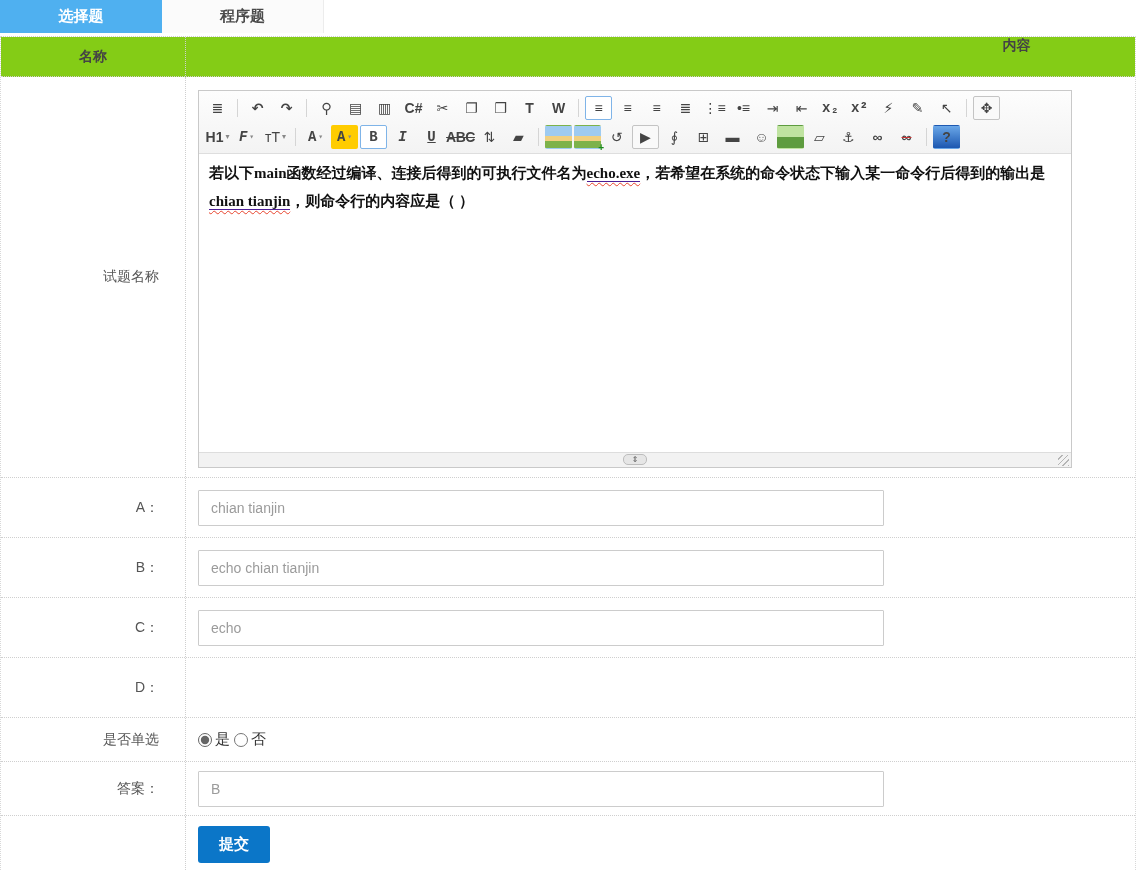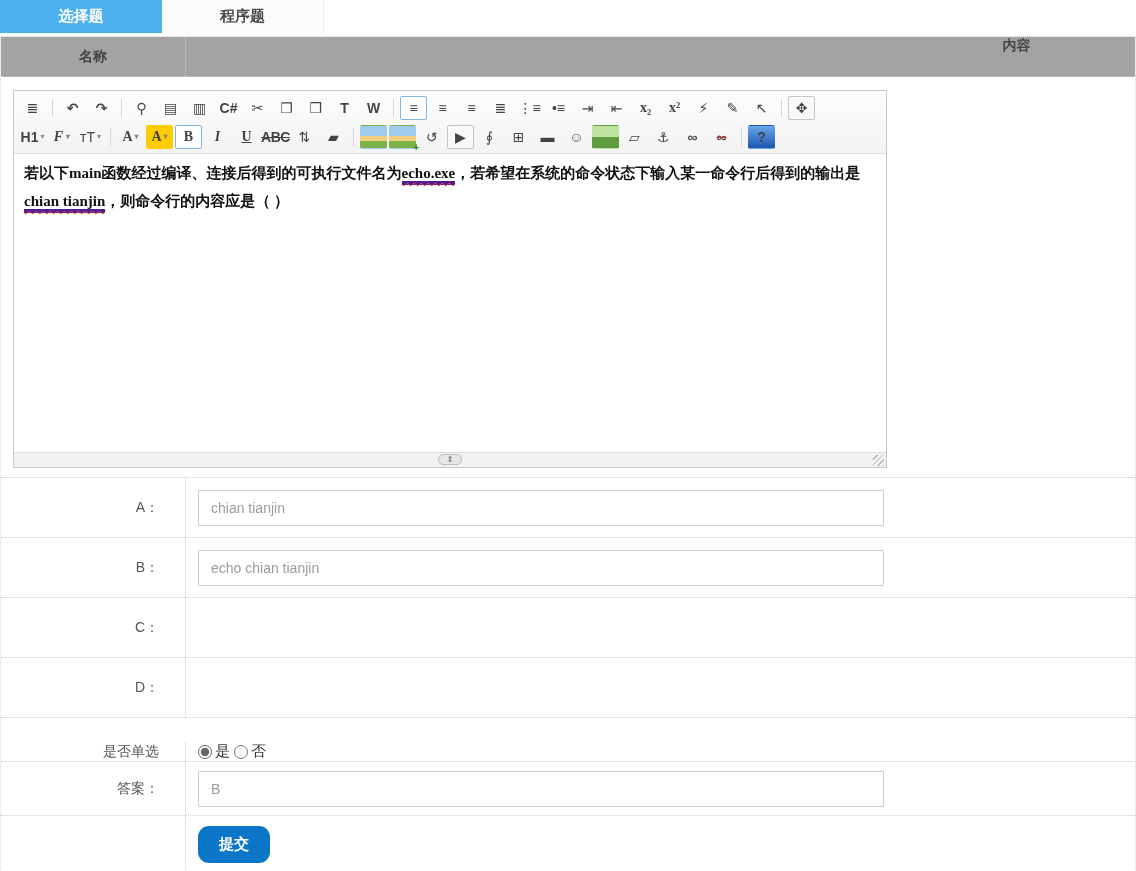--- a/index.html
+++ b/index.html
@@ -15,84 +15,84 @@
 
   
   .form { margin-top:3px; border-top:1px dotted #cfcfcf; border-left:1px dotted #d8d8d8;
           border-right:1px dotted #d8d8d8; }
   .row { display:flex; border-bottom:1px dotted #cfcfcf; }
   .lcell { width:185px; flex:0 0 185px; border-right:1px dotted #cfcfcf;
            display:flex; align-items:center; justify-content:flex-end;
            padding-right:26px; font-size:14px; color:#555; }
   .ccell { flex:1; display:flex; align-items:center; padding-left:12px; }
 
-  .row.header { height:40px; background:#a3a3a3; }
+  .row.header { height:40px; background:#84cc16; }
   .row.header .lcell { justify-content:center; padding-right:0; color:#444; font-weight:bold; }
   .hcell2 { flex:1; display:flex; align-items:flex-start; padding-left:72%; color:#444;
             font-weight:bold; font-size:14px; }
 
   .row.qrow { height:401px; }
   .row.qrow .ccell { align-items:flex-start; padding-top:13px; }
 
   .row.orow { height:60px; }
-  .row.rrow { height:44px;align-items:flex-end; }
+  .row.rrow { height:44px; }
   .row.arow { height:54px; }
   .row.srow { height:56px; border-bottom:none; }
 
   input.txt { width:686px; height:36px; border:1px solid #ccc; border-radius:1px;
               padding:0 12px; font-size:14px; color:#9B9B9B; background:#fff; outline:none;
               font-family:"Liberation Sans","DejaVu Sans",sans-serif; }
 
   .radios { gap:4px; font-size:15px; color:#333; }
   .radios label { display:inline-flex; align-items:center; gap:3px; cursor:pointer; }
   .radios input { width:14px; height:14px; accent-color:#666; }
 
-  button.submit { background:#0B76C8; color:#fff; border:none; border-radius:11px;
+  button.submit { background:#0B76C8; color:#fff; border:none; border-radius:3px;
                   font-size:15px; font-weight:bold; padding:0 21px; height:37px;
                   cursor:pointer; font-family:inherit; }
 
   
   .editor { width:874px; border:1px solid #c9c9c9; background:#fff; }
   .toolbar { background:linear-gradient(#fdfdfd,#f3f3f3); border-bottom:1px solid #dedede;
              padding:2px 4px; }
   .tbrow { display:flex; align-items:center; height:29px; }
   .tbrow .ic { display:inline-flex; align-items:center; justify-content:center;
                width:27px; height:24px; margin:0 1px; font-size:14px; line-height:1;
                color:#444; cursor:pointer; border:1px solid transparent; border-radius:2px; }
   .tbrow .sep { width:1px; height:18px; background:#d5d5d5; margin:0 5px; }
   .ic.sel { border-color:#7fb4e8; background:#fff; }
   .ic.frame { border-color:#c4c4c4; background:#f9f9f9; }
   .c-dark { color:#3c3c3c; } .c-blue { color:#2b65c0; } .c-gray { color:#666; }
   .c-slate { color:#5577aa; } .c-orange { color:#c77d2e; } .c-tan { color:#c09853; }
   .c-navy { color:#2255aa; } .c-gold { color:#cf9c1d; } .c-red { color:#cc2222; }
   .c-amber { color:#e8a000; } .c-lightgray { color:#a8a8a8; }
   .sm { font-size:11px; } .xs { font-size:9px; letter-spacing:-0.5px; }
   .bld { font-weight:bold; }
-  .srf { font-family:Liberation Serif, serif; }
+  .srf { font-family:Liberation Mono, monospace; }
   .it { font-style:italic; }
   .ul { text-decoration:underline; }
   .strike { text-decoration:line-through; }
   .strike-red { text-decoration:line-through; text-decoration-color:#cc3333; }
   .dd::after { content:"▾"; font-size:8px; color:#888; margin-left:2px; }
   .hl { background:#FFCC00; border:1px solid #d9a62e; width:20px; height:18px;
         font-weight:bold; font-size:12px; color:#111; }
   .qball { background:linear-gradient(#6aa7e8,#1c57b0); color:#fff; border-radius:50%;
            width:16px; height:16px; font-size:10px; font-weight:bold; margin:0 6px; }
   .pic { width:18px; height:15px; border:1px solid #999; border-radius:1px;
          background:linear-gradient(180deg,#9ecbf0 0 45%,#f0d080 45% 68%,#7db24a 68% 100%);
          position:relative; }
   .pic.plus::after { content:"+"; position:absolute; right:-4px; bottom:-5px;
                      color:#1a8a1a; font-weight:bold; font-size:10px; }
   .pic.map { background:linear-gradient(180deg,#bfe3a0 0 50%,#5e9c3f 50% 100%); }
 
   .content { height:298px; padding:5px 10px; overflow:hidden; cursor:text; }
   .content p { font-family:"Liberation Serif","DejaVu Serif",serif; font-weight:bold;
                font-size:15px; line-height:28px; color:#111; }
   .seg { }
-  .uw { border-bottom:4px solid #4c1d95;
+  .uw { border-bottom:1px solid #4c1d95;
         text-decoration:underline wavy #e8442e 1px; text-underline-offset:4px; }
 
   .statusbar { height:15px; background:#f2f2f2; border-top:1px solid #ddd;
                position:relative; }
   .drag { position:absolute; left:50%; top:1px; transform:translateX(-50%);
           width:24px; height:11px; background:#e6e6e6; border:1px solid #bdbdbd;
           border-radius:5px; display:flex; align-items:center; justify-content:center;
           font-size:8px; color:#555; cursor:row-resize; line-height:1; }
   .grip { position:absolute; right:2px; bottom:1px; width:11px; height:11px;
           background:repeating-linear-gradient(315deg,#b5b5b5 0 1px,transparent 1px 4px);
@@ -109,20 +109,21 @@
 <div class="form">
 
   <div class="row header">
     <div class="lcell">名称</div>
     <div class="hcell2">
         <span>内容</span>
       </div>
   </div>
 
   <div class="row qrow">
+    <div class="lcell">试题名称</div>
     <div class="ccell">
       <div class="editor">
         <div class="toolbar">
           <div class="tbrow">
 
           <span class="ic c-dark">≣</span>
               <span class="sep"></span>
               <span class="ic c-blue bld">↶</span>
               <span class="ic c-blue bld">↷</span>
               <span class="sep"></span>
@@ -206,20 +207,23 @@
         </div>
       </div>
       <div class="row orow">
         <div class="lcell">B：</div>
         <div class="ccell">
           <input type="text" class="txt" value="echo chian tianjin" style="">
         </div>
       </div>
       <div class="row orow">
         <div class="lcell">C：</div>
+        <div class="ccell">
+          <input type="text" class="txt" value="echo" style="">
+        </div>
       </div>
       <div class="row orow">
         <div class="lcell">D：</div>
       </div>
     </div>
 
   <div class="row rrow">
     <div class="lcell">是否单选</div>
     <div class="ccell radios">
       <label>

